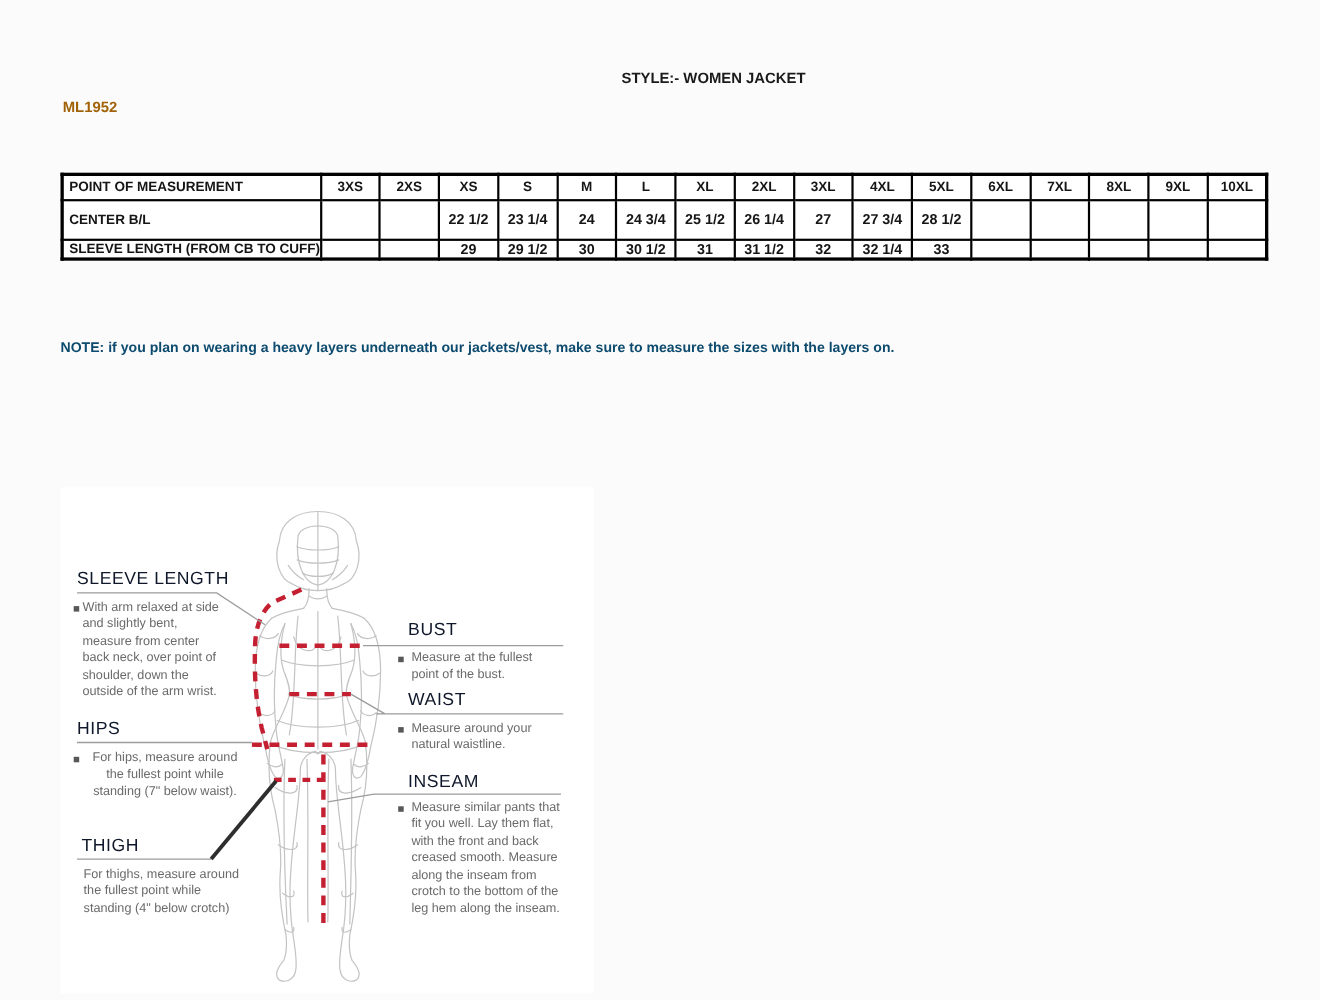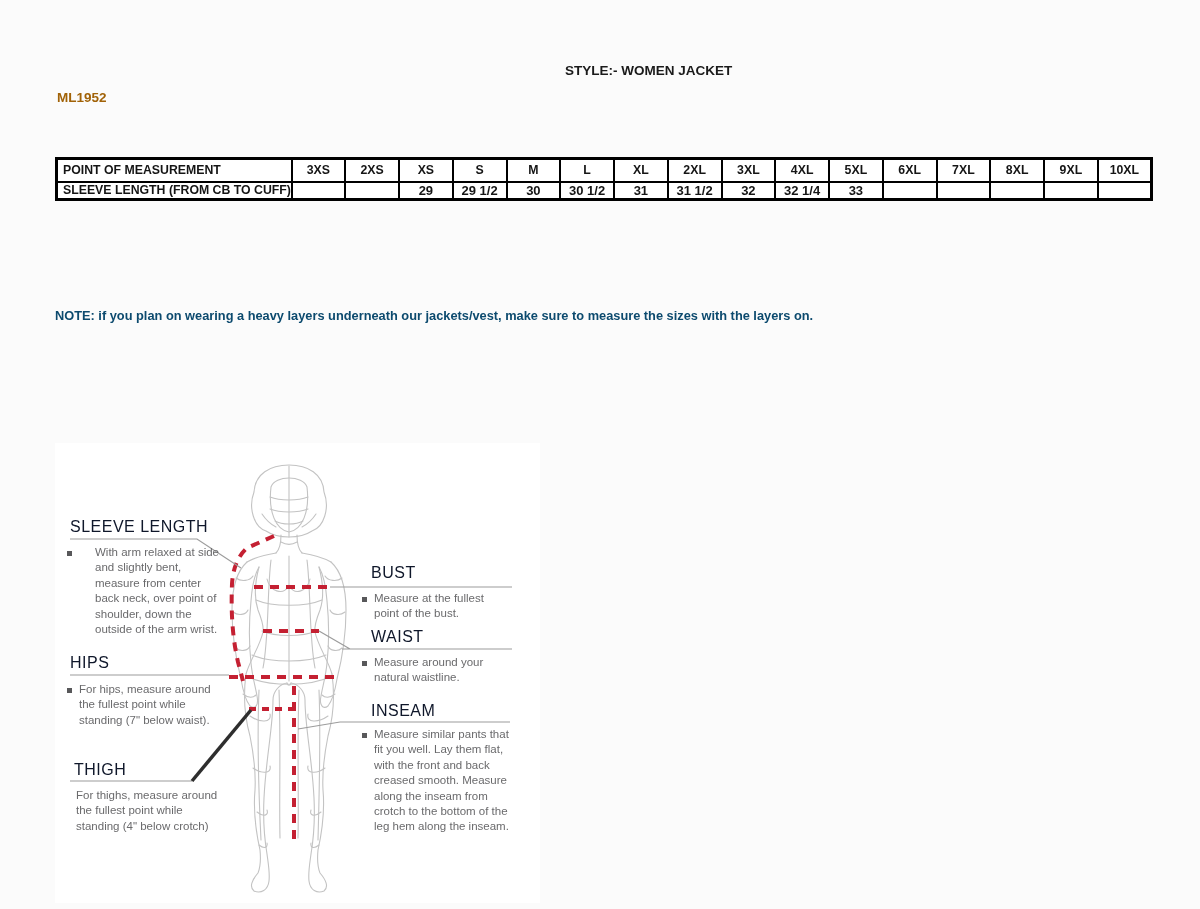--- a/index.html
+++ b/index.html
@@ -87,20 +87,39 @@
     <th>XL</th>
     <th>2XL</th>
     <th>3XL</th>
     <th>4XL</th>
     <th>5XL</th>
     <th>6XL</th>
     <th>7XL</th>
     <th>8XL</th>
     <th>9XL</th>
     <th>10XL</th>
+  </tr>
+  <tr class="r-center">
+    <td class="row-head">CENTER B/L</td>
+    <td></td>
+    <td></td>
+    <td>22 1/2</td>
+    <td>23 1/4</td>
+    <td>24</td>
+    <td>24 3/4</td>
+    <td>25 1/2</td>
+    <td>26 1/4</td>
+    <td>27</td>
+    <td>27 3/4</td>
+    <td>28 1/2</td>
+    <td></td>
+    <td></td>
+    <td></td>
+    <td></td>
+    <td></td>
   </tr>
   <tr class="r-sleeve">
     <td class="row-head">SLEEVE LENGTH (FROM CB TO CUFF)</td>
     <td></td>
     <td></td>
     <td>29</td>
     <td>29 1/2</td>
     <td>30</td>
     <td>30 1/2</td>
     <td>31</td>
@@ -161,25 +180,25 @@
     <path d="M319,631 L350,649 M342,649 L512,649"></path>
     <path d="M70,675 L229,675"></path>
     <path d="M298,729 L340,722 L510,722"></path>
     <path d="M70,781 L192,781"></path>
   </g>
   <path d="M192,781 L251,710" fill="none" stroke="#2e2e2e" stroke-width="3.5"></path>
 </svg>
 
 <div class="abs g-heading" style="left:70px;top:518px;">SLEEVE LENGTH</div>
 <div class="bullet-sq" style="left:67px;top:551px;"></div>
-<div class="abs g-para" style="left:95px;top:545px;width:132px;">With arm relaxed at side and slightly bent, measure from center back neck, over point of shoulder, down the outside of the arm wrist.</div>
+<div class="abs g-para" style="left:75px;top:545px;width:132px;">With arm relaxed at side and slightly bent, measure from center back neck, over point of shoulder, down the outside of the arm wrist.</div>
 
 <div class="abs g-heading" style="left:70px;top:654px;">HIPS</div>
 <div class="bullet-sq" style="left:67px;top:688px;"></div>
-<div class="abs g-para" style="left:79px;top:682px;width:142px;">For hips, measure around the fullest point while standing (7" below waist).</div>
+<div class="abs g-para" style="left:79px;top:682px;width:142px;text-align:center;">For hips, measure around the fullest point while standing (7" below waist).</div>
 
 <div class="abs g-heading" style="left:74px;top:761px;">THIGH</div>
 <div class="abs g-para" style="left:76px;top:788px;width:152px;">For thighs, measure around the fullest point while standing (4" below crotch)</div>
 
 <div class="abs g-heading" style="left:371px;top:564px;">BUST</div>
 <div class="bullet-sq" style="left:362px;top:597px;"></div>
 <div class="abs g-para" style="left:374px;top:591px;width:132px;">Measure at the fullest point of the bust.</div>
 
 <div class="abs g-heading" style="left:371px;top:628px;">WAIST</div>
 <div class="bullet-sq" style="left:362px;top:661px;"></div>

